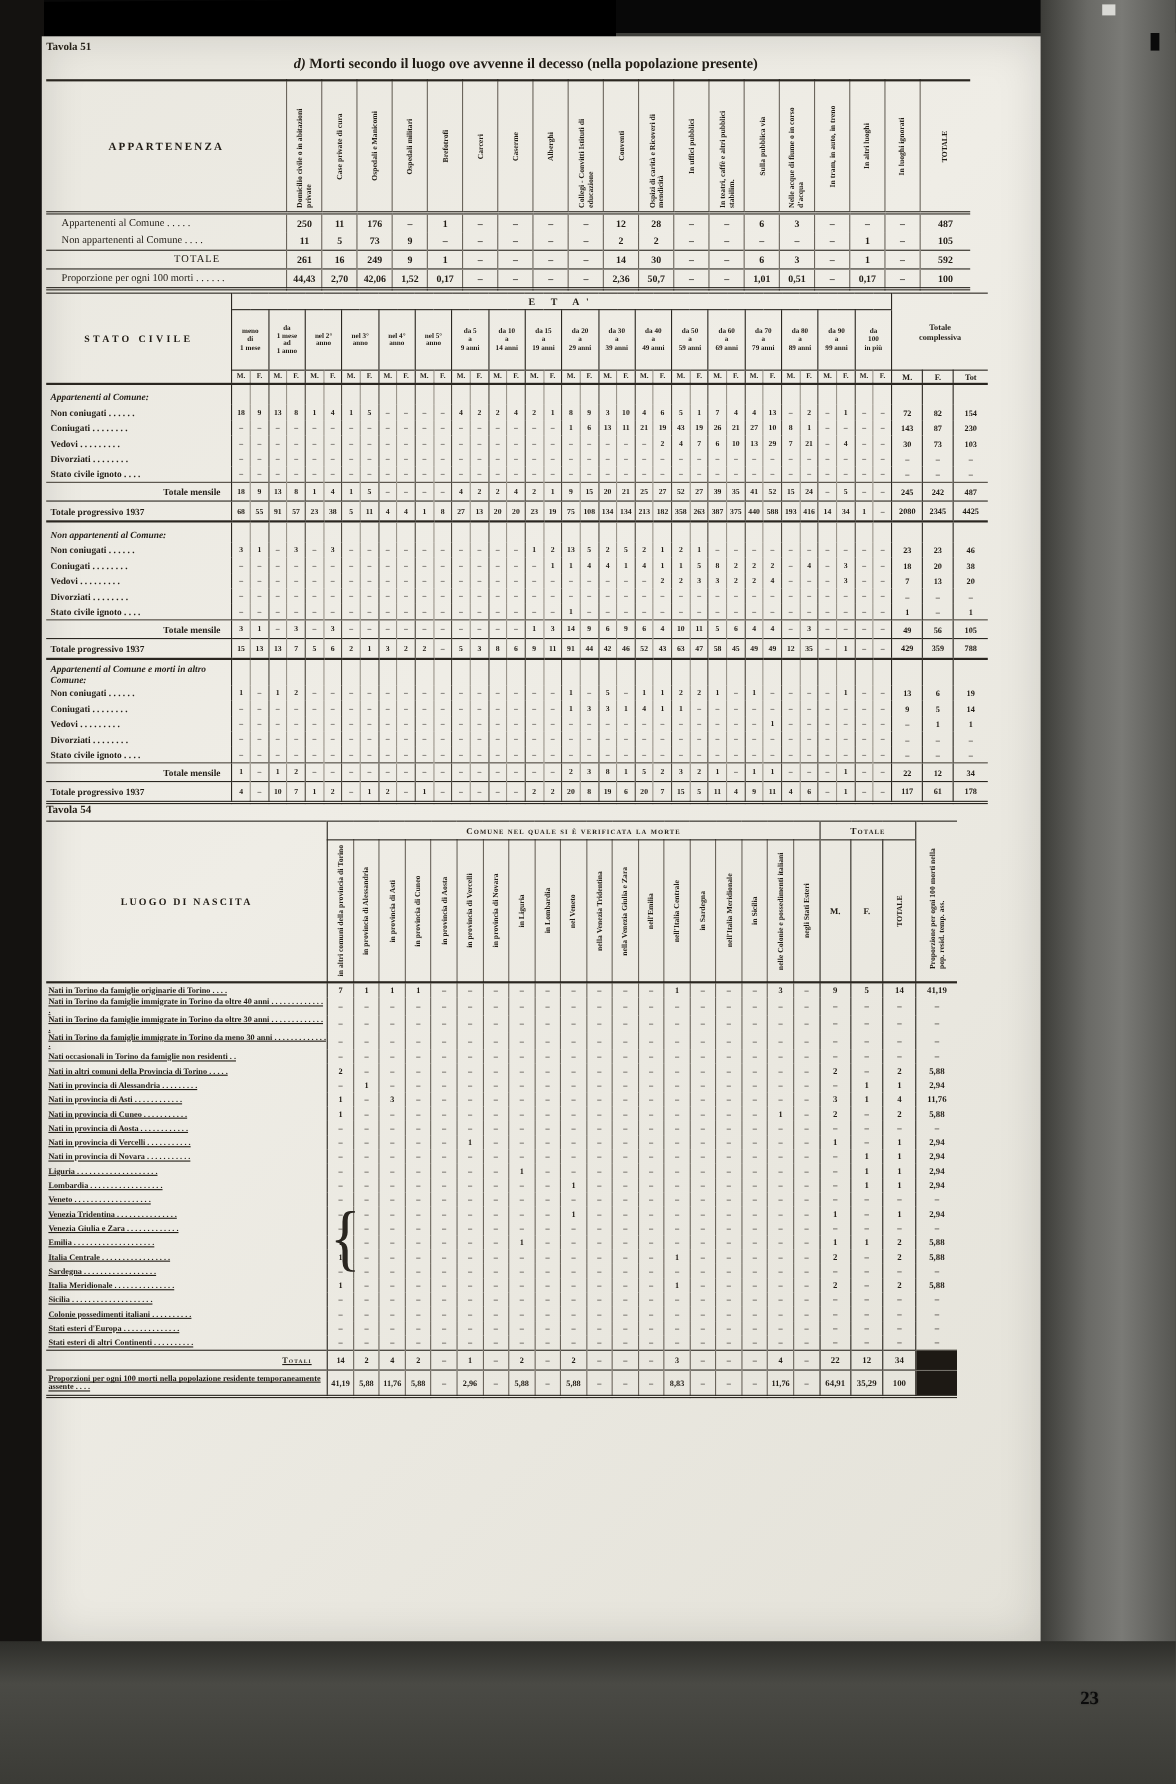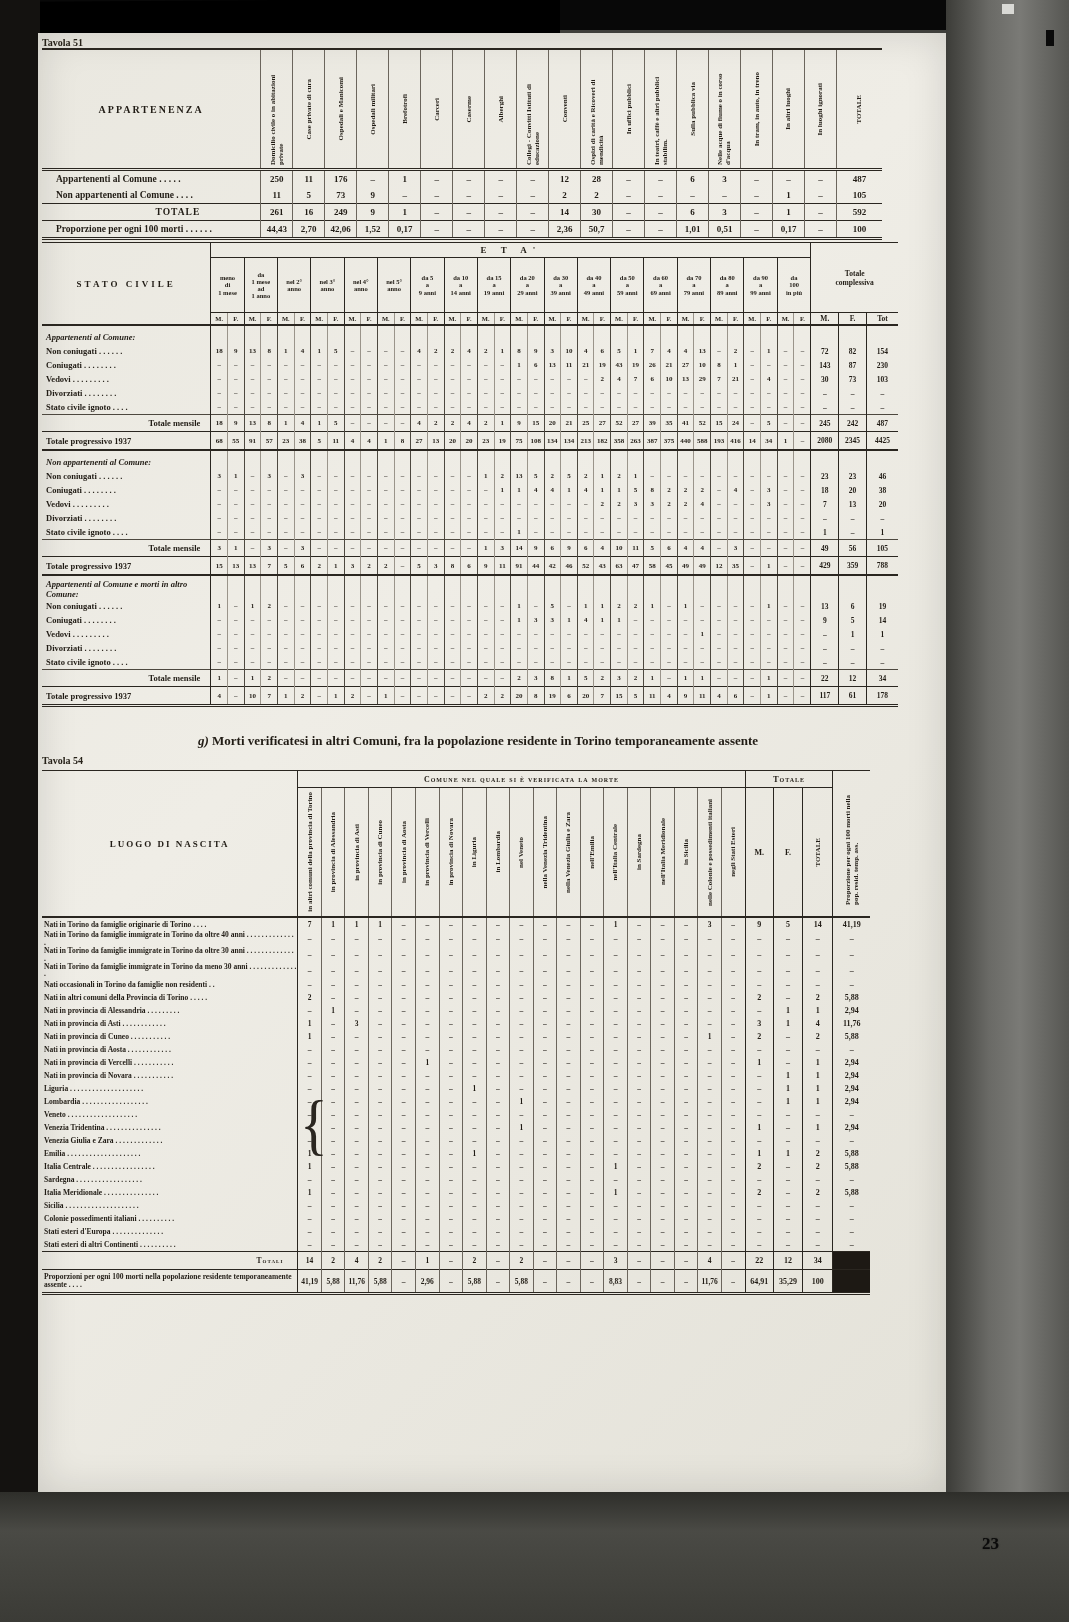--- a/index.html
+++ b/index.html
@@ -36,21 +36,21 @@
     font-size:7px;line-height:1.15;font-weight:bold;white-space:normal;text-align:left;}
   .num{text-align:center;font-weight:bold;}
   .dash{color:#2a2620;}
   
   .t51{width:840px;border-top:2px solid #2a2620;border-bottom:3px double #2a2620;}
   .t51 thead th{border-bottom:3px double #2a2620;height:118px;border-left:1px solid #55504ا7;}
   .t51 thead th{border-left:1px solid #6b655c;}
   .t51 thead th:first-child{border-left:none;}
   .t51 thead .vert{max-height:112px;}
   .t51 td{font-size:9px;height:16px;border-left:1px solid #6b655c;}
-  .t51 td:first-child{border-left:none;text-align:left;padding-left:14px;font-weight:bold;font-size:9.5px;}
+  .t51 td:first-child{border-left:none;text-align:left;padding-left:14px;font-weight:normal;font-size:9.5px;}
   .t51 .rowlabel-head{font-size:10px;font-weight:bold;letter-spacing:2px;text-align:center;}
   .t51 tr.total td{border-top:1.5px solid #2a2620;}
   .t51 tr.prop td{border-top:1.5px solid #2a2620;}
   .t51 tr.total td:first-child{text-align:right;padding-right:60px;letter-spacing:1px;}
   
   .t52{width:856px;border-top:1.5px solid #2a2620;border-bottom:3px double #2a2620;margin-top:2px;}
   .t52 th{font-weight:bold;}
   .t52 .eta-head{font-size:9px;letter-spacing:6px;border-bottom:1px solid #2a2620;height:14px;}
   .t52 .stato-head{font-size:9px;letter-spacing:3px;border-right:1.5px solid #2a2620;}
   .t52 .age-head{font-size:6.5px;line-height:1.1;white-space:pre-line;border-left:1px solid #2a2620;height:54px;vertical-align:middle;}
@@ -75,21 +75,21 @@
   .t54 .tot-group{font-size:8.5px;border-left:1.5px solid #2a2620;border-bottom:1px solid #2a2620;letter-spacing:1px;}
   .t54 .luogo-head{font-size:9px;letter-spacing:2px;border-right:1.5px solid #2a2620;}
   .t54 th.rot{border-left:1px solid #6b655c;height:128px;}
   .t54 th.rot .vert{max-height:122px;}
   .t54 th.mf{border-left:1.5px solid #2a2620;font-size:8px;}
   .t54 th.propcol{border-left:1.5px solid #2a2620;}
   .t54 thead{border-bottom:2.5px double #2a2620;}
   .t54 td{font-size:7.5px;height:13px;font-weight:bold;}
   .t54 td.v{border-left:1px solid #6b655c;text-align:center;}
   .t54 td.tcell{border-left:1.5px solid #2a2620;text-align:center;font-size:8px;}
-  .t54 td.lab{border-right:1.5px solid #2a2620;text-align:left;padding-left:2px;white-space:normal;line-height:1.05;}
+  .t54 td.lab{border-right:1.5px solid #2a2620;text-align:left;padding-left:2px;white-space:normal;line-height:1.05;text-decoration:underline;}
   .t54 tr.totali td{border-top:1.5px solid #2a2620;height:17px;}
   .t54 tr.totali td.lab{text-align:right;padding-right:14px;font-variant:small-caps;letter-spacing:1px;}
   .t54 tr.propr td{border-top:1.5px solid #2a2620;height:22px;}
   .t54 tr.propr td.lab{font-size:7.5px;margin-left:40px;}
   .t54 td.blackcell{background:#1d1914;}
   .brace{position:absolute;font-size:58px;font-weight:normal;color:#2a2620;transform:scaleY(1.15);}
 </style>
 </head>
 <body>
 
@@ -99,20 +99,24 @@
 <div class="right-band"></div>
 <div class="bottom-band"></div>
 <div class="top-notch"></div>
 <div class="top-tick"></div>
 <div class="page-num">23</div>
 
 <div class="page">
   <div class="content">
 
     <div class="tavola-label">Tavola 51</div>
+    <div class="tbl-title">
+      <span class="ital">d)</span>
+      <span>Morti secondo il luogo ove avvenne il decesso (nella popolazione presente)</span>
+    </div>
     <div id="t51-mount">
         <table class="t51">
           <colgroup>
             <col style="width: 212px;">
             <col style="width: 31px;">
             <col style="width: 31px;">
             <col style="width: 31px;">
             <col style="width: 31px;">
             <col style="width: 31px;">
             <col style="width: 31px;">
@@ -1437,24 +1441,20 @@
               <td class="v m dash">–</td>
               <td class="v dash">–</td>
               <td class="tc">117</td>
               <td class="tc">61</td>
               <td class="tc">178</td>
             </tr>
           </tbody>
         </table>
       </div>
 
-    <div class="tbl-title" style="margin-top:26px;">
-      <span class="ital">g)</span>
-      <span>Morti verificatesi in altri Comuni, fra la popolazione residente in Torino temporaneamente assente</span>
-    </div>
     <div class="tavola-label">Tavola 54</div>
     <div id="t54-mount">
         <table class="t54">
           <colgroup>
             <col style="width: 250px;">
             <col style="width: 23px;">
             <col style="width: 23px;">
             <col style="width: 23px;">
             <col style="width: 23px;">
             <col style="width: 23px;">

